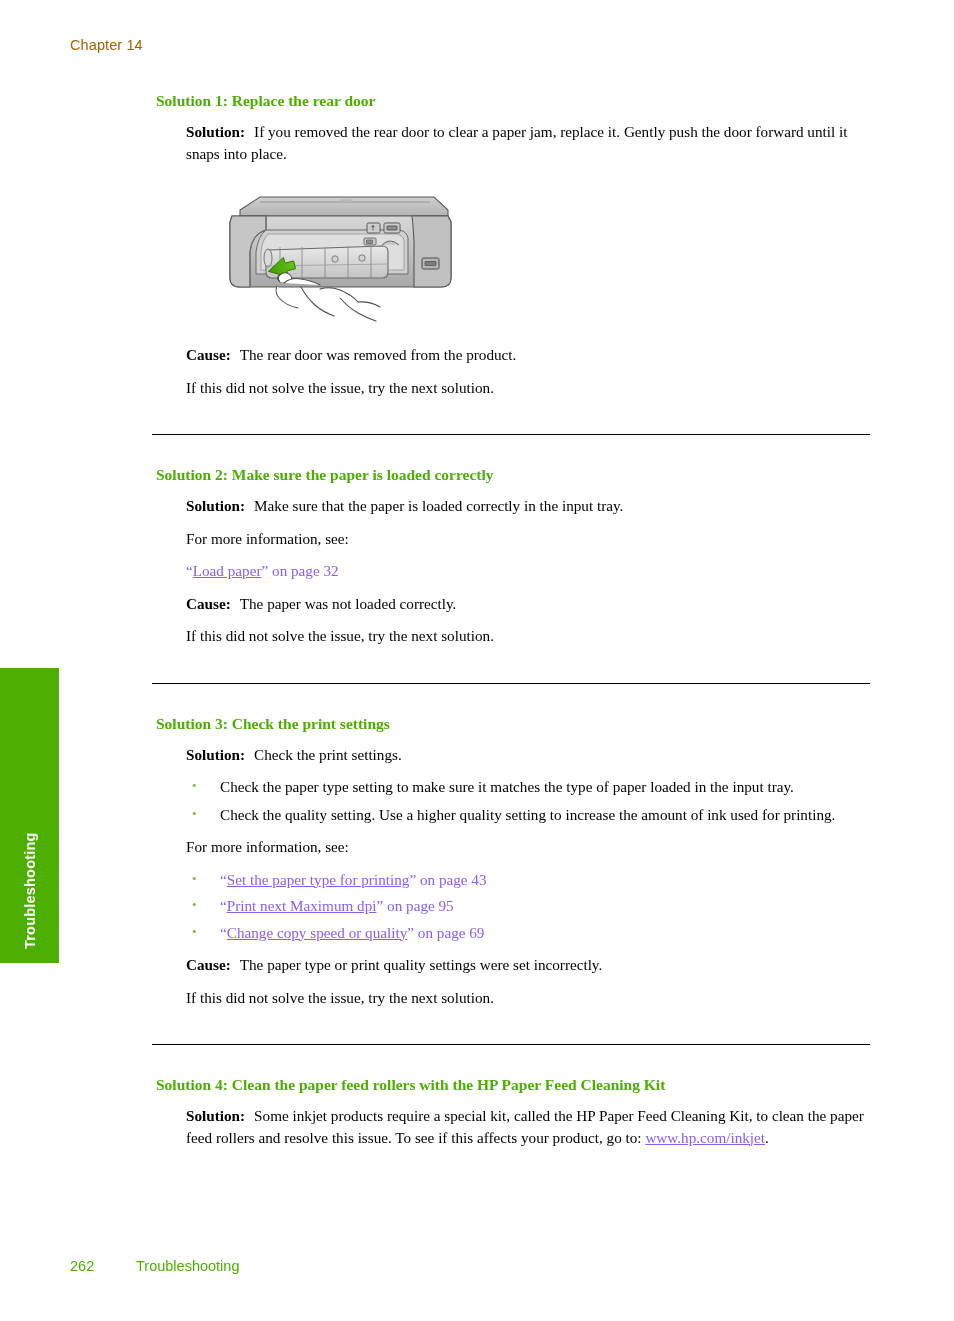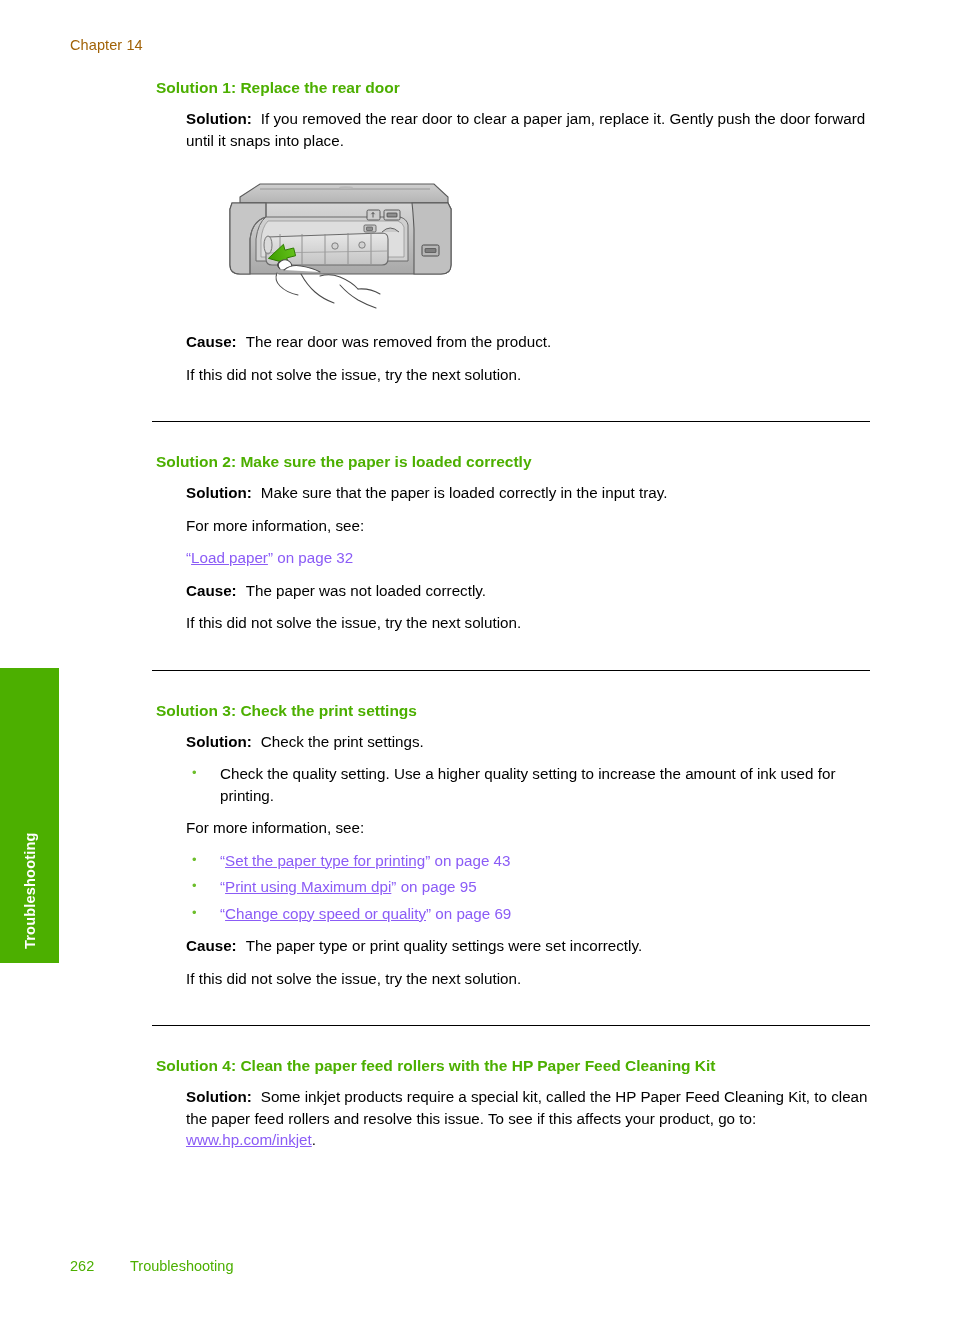--- a/index.html
+++ b/index.html
@@ -54,30 +54,31 @@
     direction: ltr;
   }
 
   .footer {
     position: absolute;
     left: 70px;
     top: 1258px;
     font-size: 14.5px;
     color: #4CAF00;
     display: flex;
-    gap: 0;
+    gap: 6px;
   }
   .footer-page-num { width: 60px; display: inline-block; }
 
   
   .content {
     position: absolute;
     left: 152px;
-    top: 78px;
+    top: 91px;
     width: 718px;
+    font-family: Liberation Serif, serif;
   }
 
   .sol-heading {
     color: #4CAF00;
     font-weight: bold;
     font-size: 15.5px;
     line-height: 20px;
     margin: 0 0 10px 4px;
   }
 
@@ -270,28 +271,29 @@
 
   <div>
     <div class="sol-heading">Solution 3: Check the print settings</div>
 
     <div class="indent">
       <p class="para">
         <b>Solution:</b><span class="lead-gap"></span><span>Check the print settings.</span>
       </p>
 
       <ul class="bullets">
+        <li>Check the paper type setting to make sure it matches the type of paper loaded in the input tray.</li>
         <li>Check the quality setting. Use a higher quality setting to increase the amount of ink used for printing.</li>
       </ul>
 
       <p class="para">For more information, see:</p>
 
       <ul class="bullets tight">
         <li class="link"><span>“</span><u>Set the paper type for printing</u><span>”</span><span> on page 43</span></li>
-        <li class="link"><span>“</span><u>Print using Maximum dpi</u><span>”</span><span> on page 95</span></li>
+        <li class="link"><span>“</span><u>Print next Maximum dpi</u><span>”</span><span> on page 95</span></li>
         <li class="link"><span>“</span><u>Change copy speed or quality</u><span>”</span><span> on page 69</span></li>
       </ul>
 
       <p class="para">
         <b>Cause:</b><span class="lead-gap"></span><span>The paper type or print quality settings were set incorrectly.</span>
       </p>
       <p class="para">If this did not solve the issue, try the next solution.</p>
     </div>
   </div>
 

